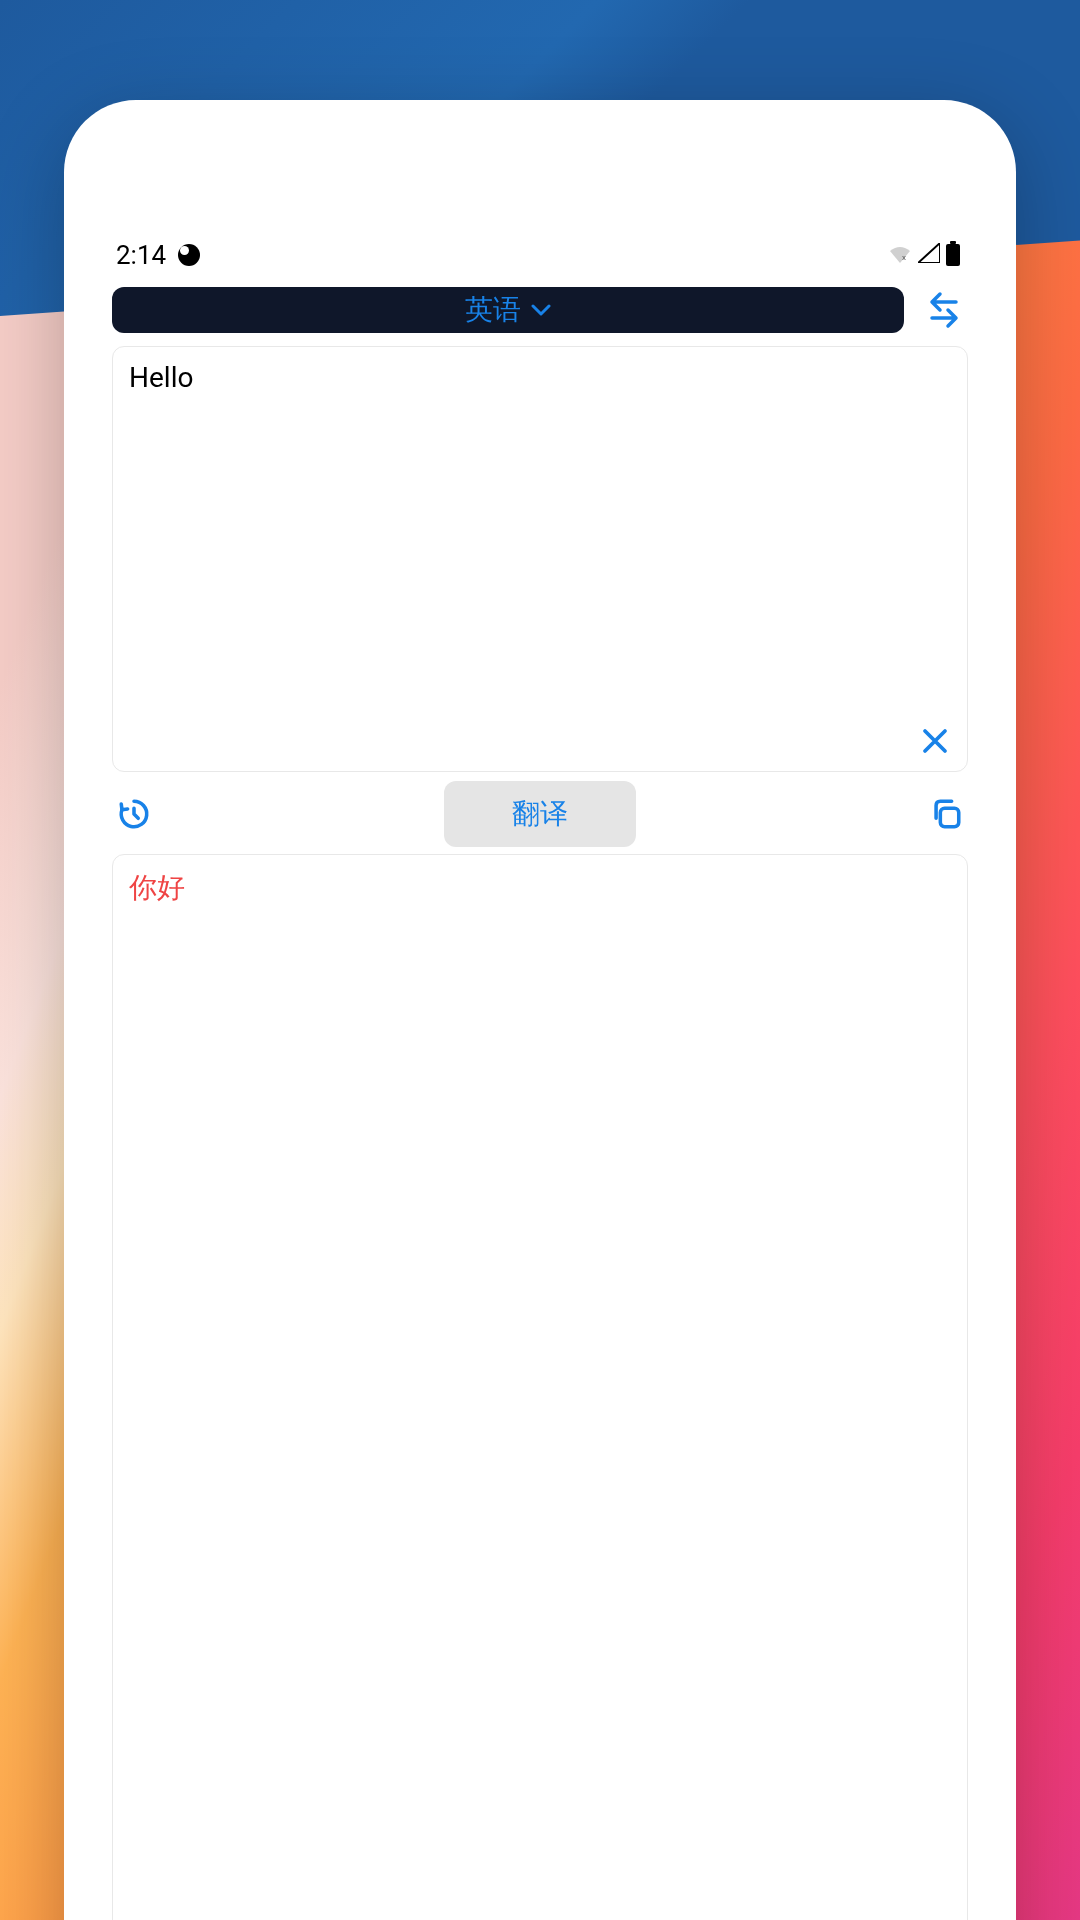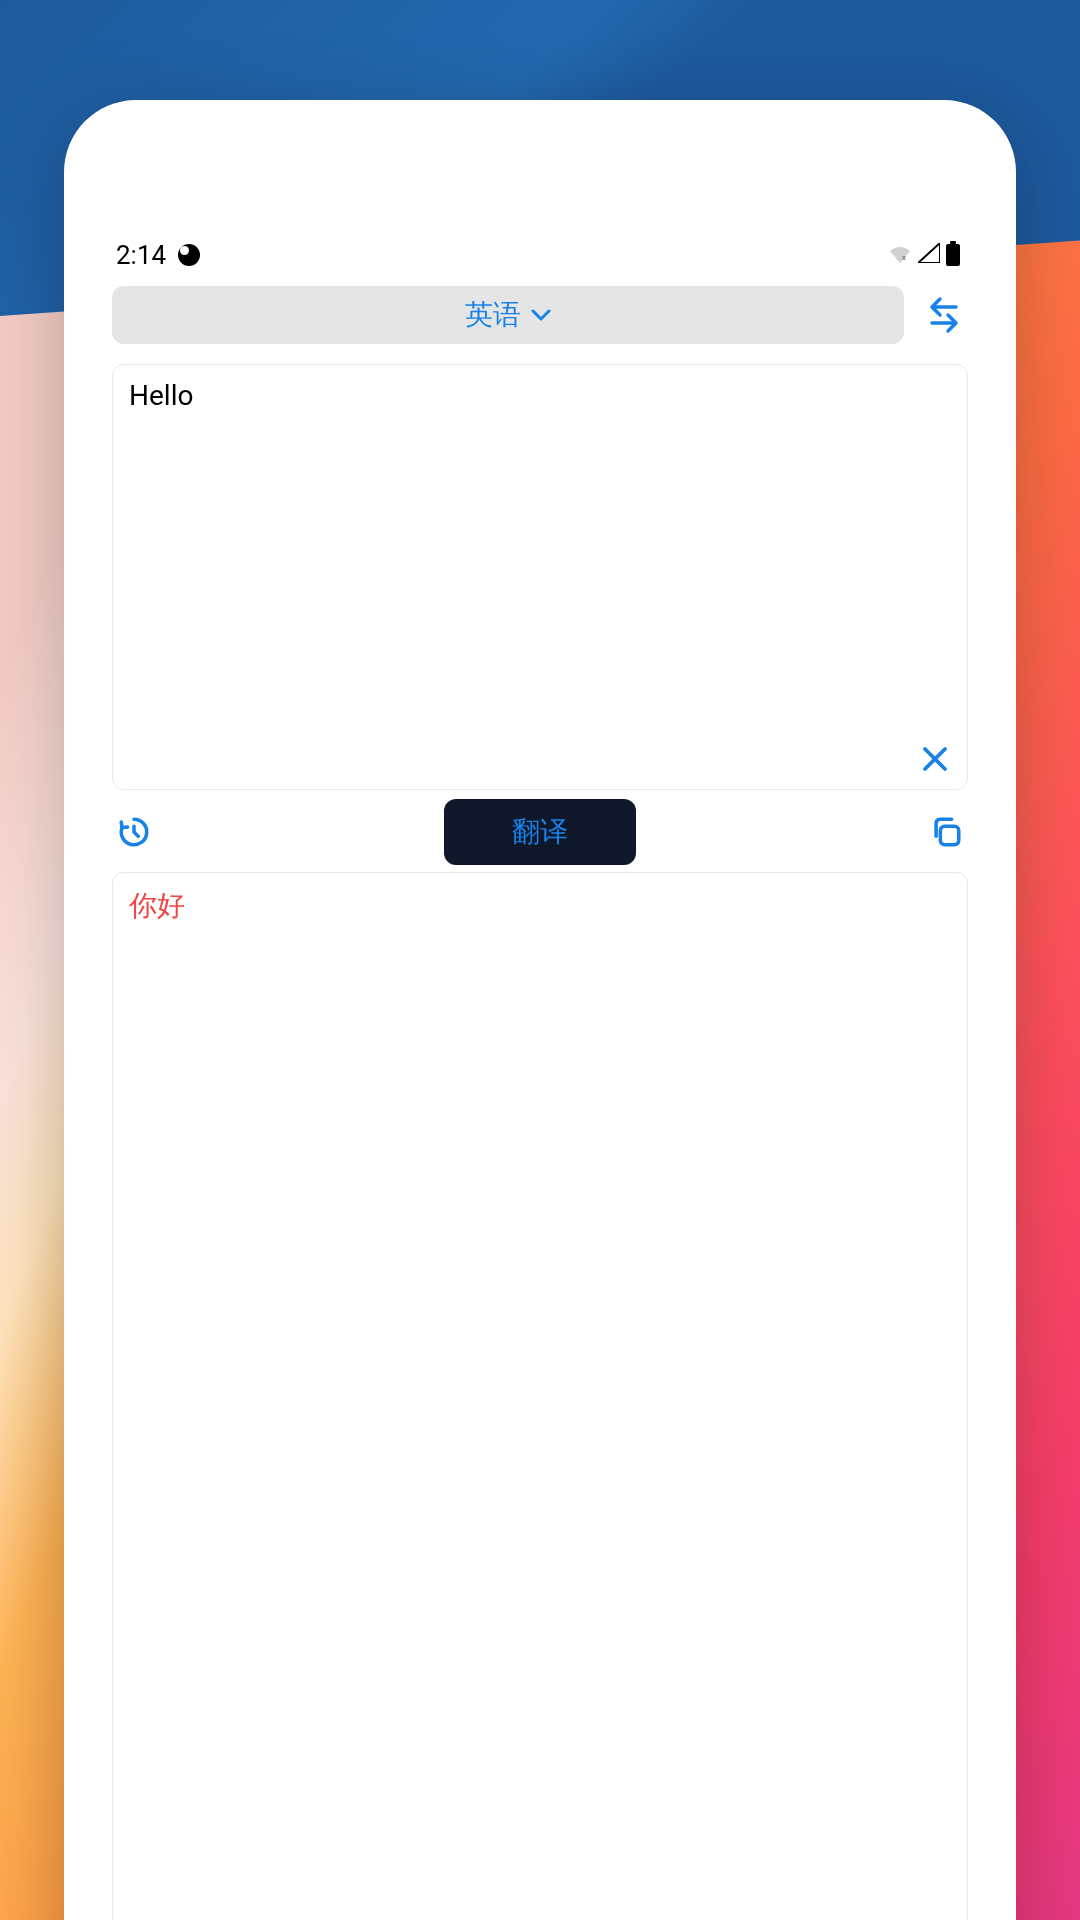--- a/index.html
+++ b/index.html
@@ -144,22 +144,22 @@
     
     .lang-selector-row {
       display: flex;
       align-items: center;
       gap: 16px;
       padding: 8px 0;
     }
     
     .lang-button {
       flex: 1;
-      height: 58px;
-      background: #e5e5e5;
+      height: 46px;
+      background: #0f172a;
       border-radius: 12px;
       display: flex;
       align-items: center;
       justify-content: center;
       gap: 10px;
       cursor: pointer;
     }
     
     .lang-label {
       color: #1882e8;
@@ -182,21 +182,21 @@
     }
     
     .text-box {
       border: 1px solid #e8e8e8;
       border-radius: 12px;
       position: relative;
       background: #fff;
     }
     
     .input-box {
-      margin-top: 12px;
+      margin-top: 4px;
       height: 426px;
       padding: 14px 16px;
     }
     
     .output-box {
       margin-top: 12px;
       flex: 1;
       padding: 14px 16px;
       min-height: 400px;
     }
@@ -234,21 +234,21 @@
     .icon-button {
       width: 44px;
       height: 44px;
       display: flex;
       align-items: center;
       justify-content: center;
       cursor: pointer;
     }
     
     .translate-button {
-      background: #0f172a;
+      background: #e5e5e5;
       border-radius: 12px;
       padding: 14px 68px;
       cursor: pointer;
     }
     
     .translate-label {
       color: #1882e8;
       font-size: 28px;
       font-weight: 400;
     }

